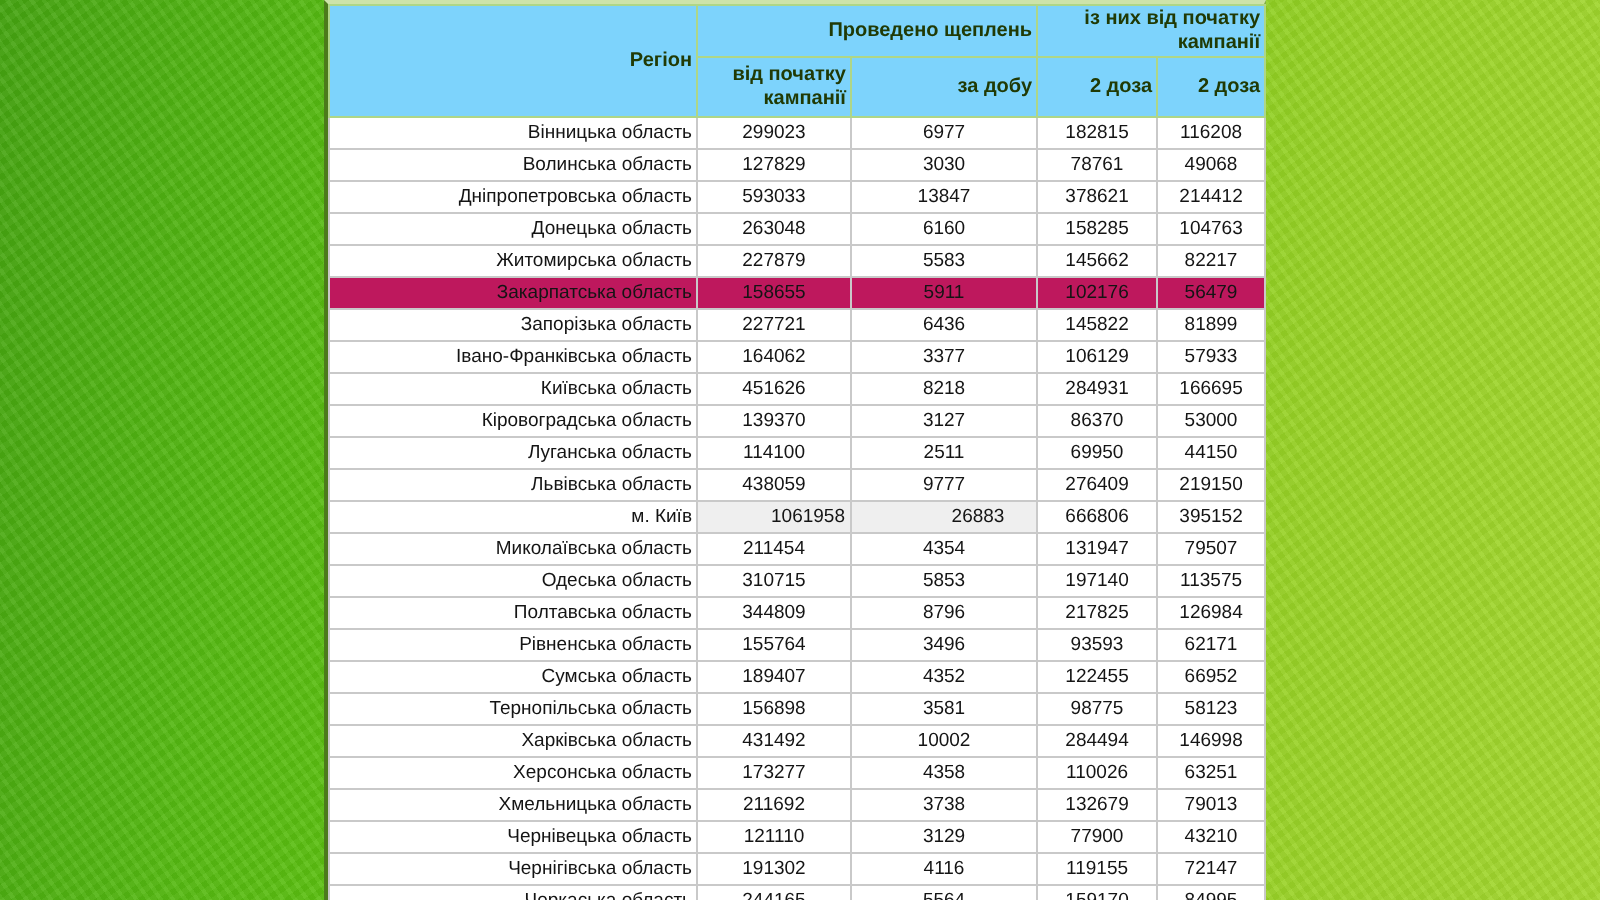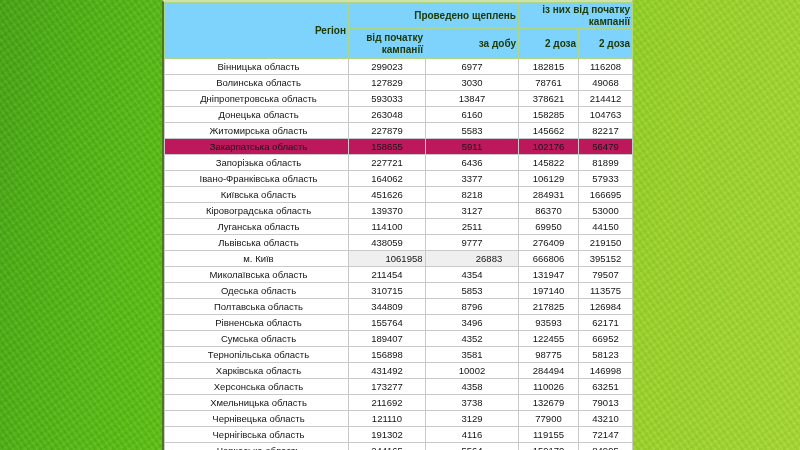--- a/index.html
+++ b/index.html
@@ -61,21 +61,21 @@
     color: #141414;
     text-align: center;
     padding: 0 2px;
     height: 15px;
     line-height: 1;
     white-space: nowrap;
     overflow: hidden;
     background: #ffffff;
   }
   tbody td.region {
-    text-align: center;
+    text-align: right;
     padding-left: 6px;
   }
   tbody tr.hl td { background: #be185d; }
   tbody td.shaded { background: #efefef; padding-left: 36px; }
 </style>
 </head>
 <body>
 
 <div class="bg"></div>
 

